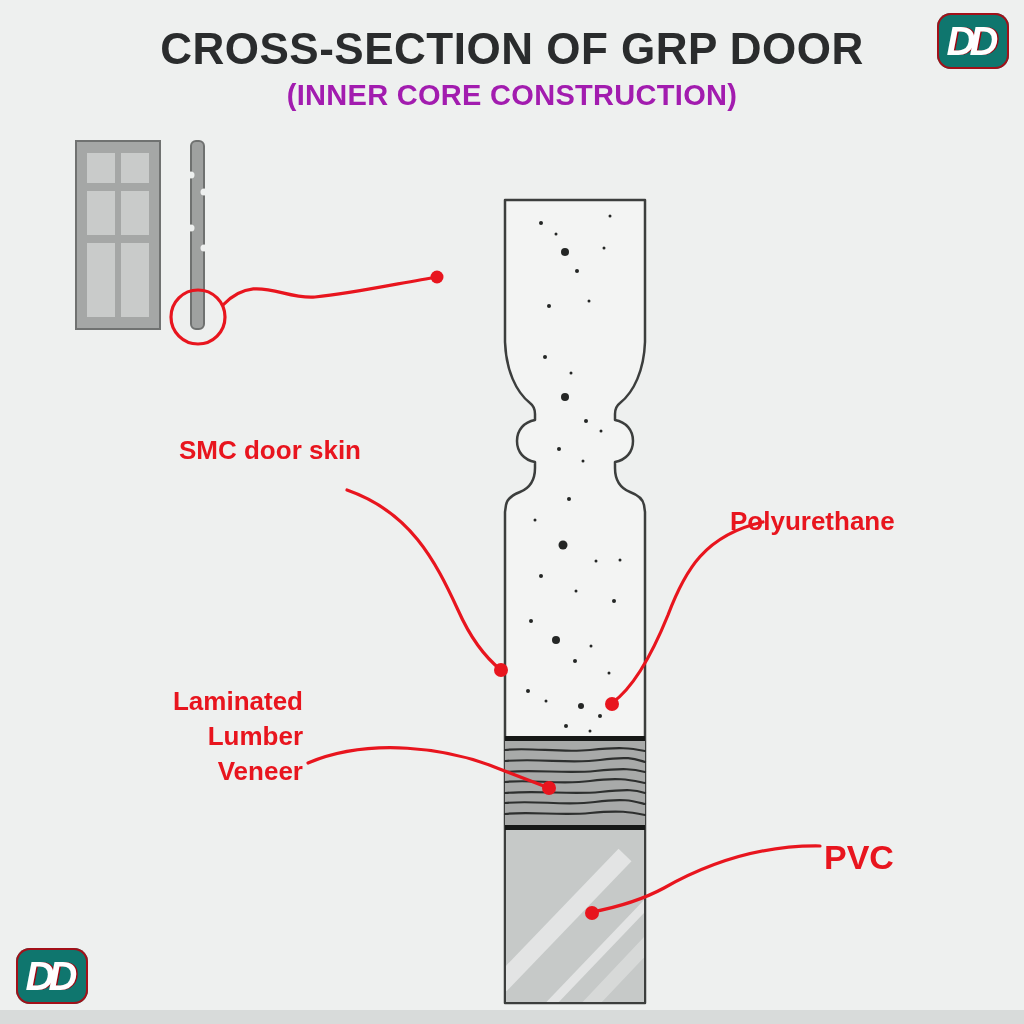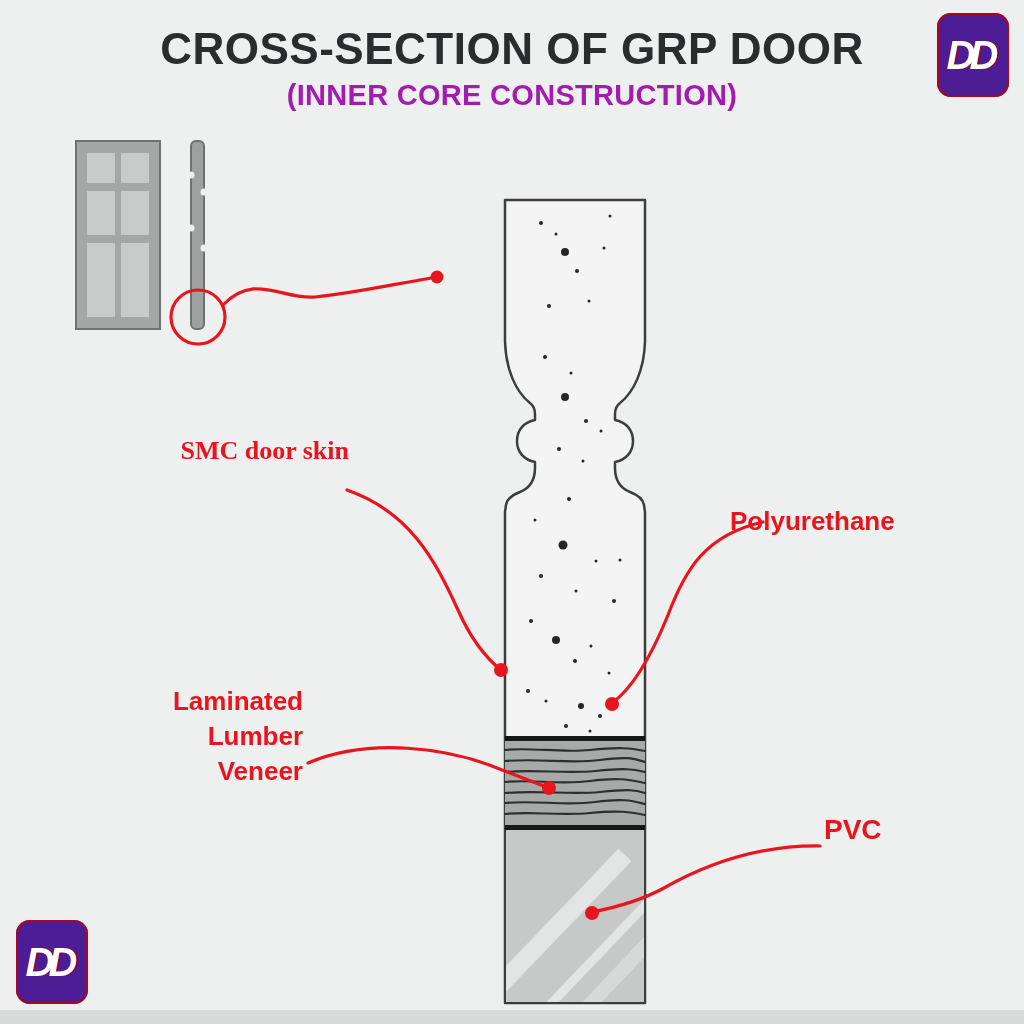--- a/index.html
+++ b/index.html
@@ -11,41 +11,41 @@
     font-family: "Liberation Sans", sans-serif;
   }
   .header { position: absolute; top: 24px; left: 0; width: 100%; text-align: center; }
   .title {
     font-size: 44px; font-weight: 800; color: #2a2c2d; letter-spacing: 0.5px;
   }
   .subtitle {
     font-size: 29px; font-weight: 800; color: #a21caf; margin-top: 5px; letter-spacing: 0.3px;
   }
   .logo {
-    position: absolute; width: 72px; height: 84px;
-    background: #4c1d95; border-radius: 14px;
+    position: absolute; width: 72px; height: 56px;
+    background: #0f766e; border-radius: 14px;
     display: flex; align-items: center; justify-content: center;
     box-shadow: inset 0 0 0 2px rgba(180,5,16,0.9);
   }
   .logo-top-right { top: 13px; right: 15px; }
   .logo-bottom-left { bottom: 20px; left: 16px; }
   .logo-text {
     color: #ffffff; font-weight: bold; font-style: italic;
     font-size: 40px; letter-spacing: -6px; padding-right: 7px;
     text-shadow: 1.5px 0 0 #9d0410;
   }
   .label {
     position: absolute; color: #e8151e; font-weight: bold;
     font-size: 26px; line-height: 35px;
   }
   .right-align { text-align: right; }
-  #smc-label { left: 134px; top: 433px; width: 215px; font-family: Liberation Serif, serif; }
+  #smc-label { left: 146px; top: 433px; width: 215px; }
   #poly-label { left: 730px; top: 504px; }
   #lvl-label { left: 93px; top: 684px; width: 210px; }
-  #pvc-label { left: 824px; top: 812px; font-size: 28px; }
+  #pvc-label { left: 824px; top: 840px; font-size: 34px; }
   .diagram-svg { position: absolute; left: 0; top: 0; }
   .footer-strip {
     position: absolute; left: 0; bottom: 0; width: 100%; height: 14px;
     background: #d8dbda;
   }
 </style>
 </head>
 <body>
 
 <div class="header">

